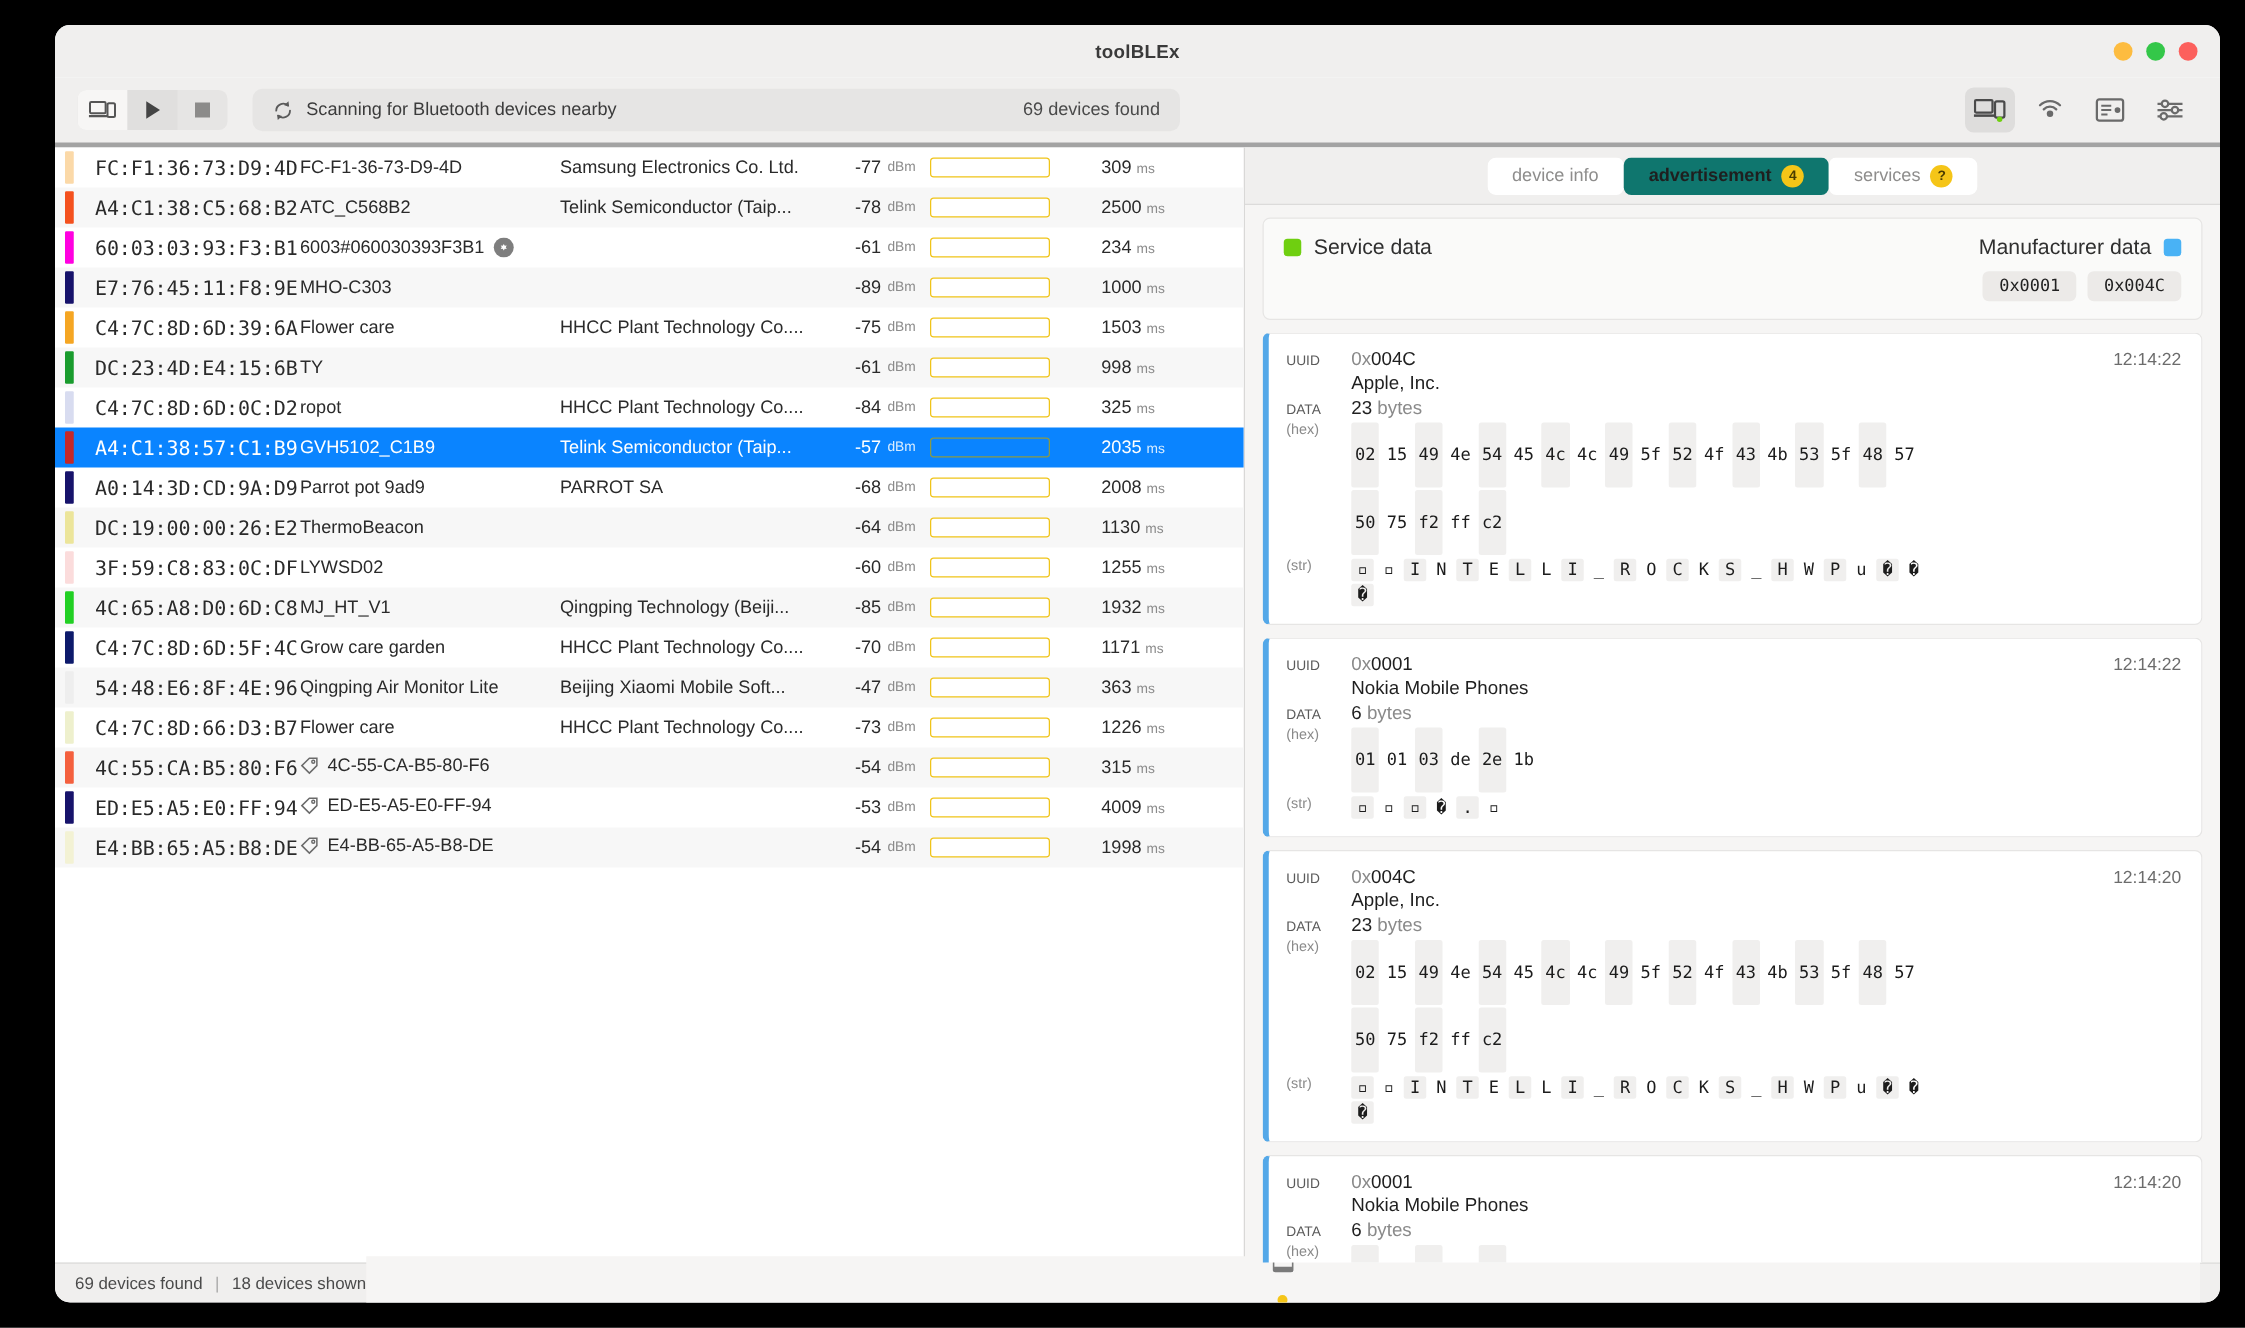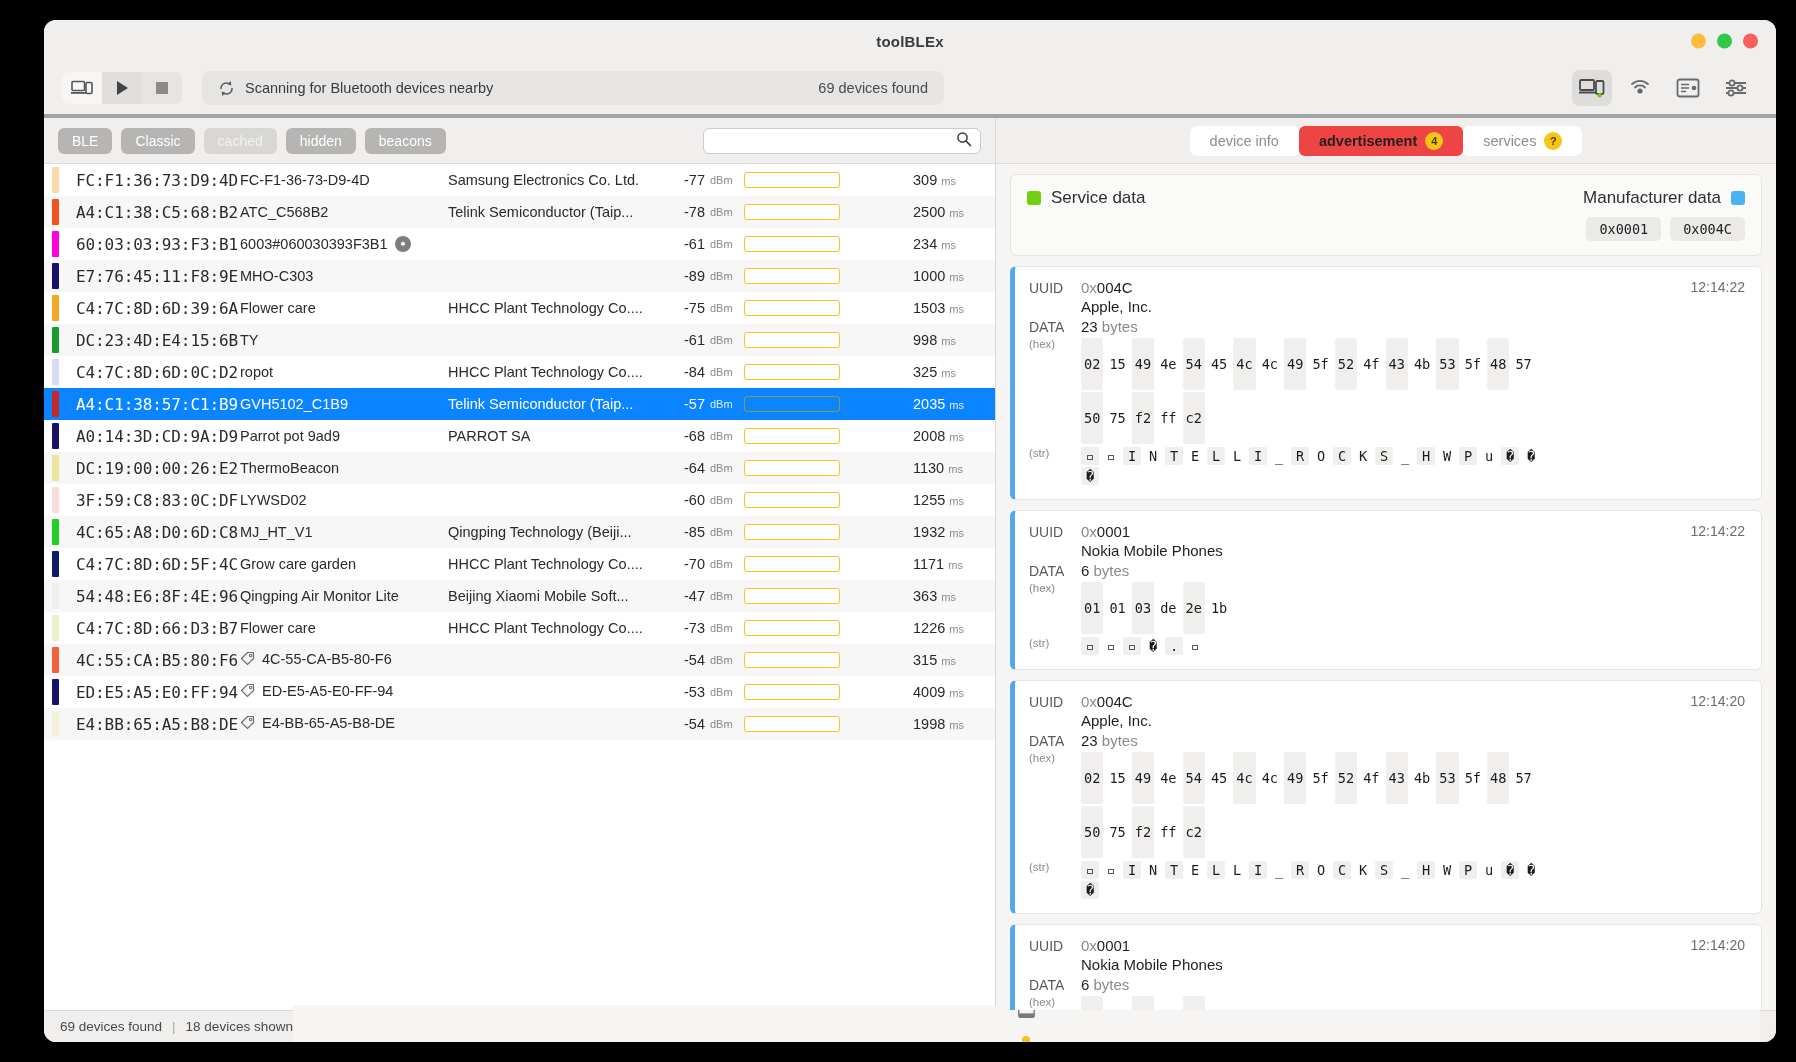--- a/index.html
+++ b/index.html
@@ -149,42 +149,42 @@
   .row.sel .rssi .unit { color: #dbeeff; }
   .meter {
     width: 96px; height: 16px; margin-left: 6px;
     border: 1px solid #f0c419; border-radius: 3px; background: #fff;
     overflow: hidden; position: relative;
   }
   .row.sel .meter { background: transparent; border-color: #8a9a46; }
   .meter .fill { height: 100%; background: #fbd34d; }
   .row.sel .meter .fill { background: #8a9a46; }
   .meter .fill.pale { background: #fbe79b; }
-  .row .intv { width: 130px; flex: 0 0 130px; padding-left: 8px; margin-left: 32px; }
+  .row .intv { width: 130px; flex: 0 0 130px; padding-left: 8px; }
   .intv .unit { font-size: 11px; color: #8a8a8a; }
   .row.sel .intv .unit { color: #dbeeff; }
   .badge-ic {
     width: 16px; height: 16px; border-radius: 50%;
     background: #7e7e7e; color: #fff; font-size: 10px;
     display: inline-flex; align-items: center; justify-content: center;
     flex: 0 0 16px;
   }
   
   .tabsbar {
     height: 46px; flex: 0 0 46px; background: #f0efee;
     display: flex; align-items: center; justify-content: center;
     border-bottom: 1px solid #dcdbda; gap: 0;
   }
   .tabs { display: flex; background: #f0efee; border-radius: 7px; overflow: hidden; }
   .tab {
     height: 30px; padding: 0 20px; display: flex; align-items: center; gap: 8px;
     font-size: 14.5px; color: #8e8d8c; background: #fff; cursor: pointer;
     border-radius: 6px;
   }
-  .tab.active { background: #ef4444; color: #1f1f1f; font-weight: bold; }
+  .tab.active { background: #0f766e; color: #1f1f1f; font-weight: bold; }
   .tab .badge {
     min-width: 18px; height: 18px; padding: 0 5px; border-radius: 9px;
     background: #f5c518; color: #4a3c00; font-size: 11px; font-weight: bold;
     display: inline-flex; align-items: center; justify-content: center;
   }
   .tab .badge.q { background: #f5c518; }
   .panel { flex: 1 1 auto; overflow: hidden; padding: 10px 14px 0 14px; min-height: 0; }
   .legendcard {
     background: #fafaf9; border: 1px solid #e6e5e4; border-radius: 6px;
     padding: 13px 16px 14px 16px; margin-bottom: 10px;
@@ -206,21 +206,21 @@
     border-left: 5px solid #54a8e8;
     padding: 12px 16px 14px 14px; margin-bottom: 10px;
     position: relative;
   }
   .advtime {
     position: absolute; right: 16px; top: 12px;
     font-size: 14px; color: #6c6c6c;
   }
   .kvline { display: flex; align-items: baseline; margin-bottom: 2px; }
   .klabel {
-    width: 52px; flex: 0 0 52px; font-size: 14px; color: #5a5a5a;
+    width: 52px; flex: 0 0 52px; font-size: 11px; color: #5a5a5a;
   }
   .klabel.small { font-size: 11.5px; color: #8a8a8a; }
   .kval { font-size: 15px; color: #1f1f1f; }
   .kval .dim { color: #8a8a8a; }
   .subval { margin-left: 52px; font-size: 15px; color: #1f1f1f; margin-bottom: 3px; }
   .bytesblock { display: flex; align-items: flex-start; margin-top: 3px; }
   .bytes { display: flex; flex-wrap: wrap; gap: 2px 3px; max-width: 470px; }
   .byte {
     font-family: "DejaVu Sans Mono", monospace; font-size: 13.6px; color: #1c1c1c;
     padding: 18px 3px; border-radius: 2px; min-width: 20px; text-align: center;
@@ -323,36 +323,20 @@
           <circle cx="7" cy="15" r="2.6" fill="#f0efee" stroke="#6a6a6a" stroke-width="1.8"></circle>
         </svg>
       </div>
     </div>
   </div>
 
   <div class="body">
 
     <div class="left">
 
-      <div class="filters">
-        <div class="chip">BLE</div>
-        <div class="chip">Classic</div>
-        <div class="chip off">cached</div>
-        <div class="chip">hidden</div>
-        <div class="chip">beacons</div>
-        <div class="searchbox">
-          <input type="text" placeholder="" style="">
-          <span>
-            <svg width="16" height="16" viewBox="0 0 16 16">
-              <circle cx="6.5" cy="6.5" r="4.6" fill="none" stroke="#3a3a3a" stroke-width="1.5"></circle>
-              <line x1="10" y1="10" x2="14.5" y2="14.5" stroke="#3a3a3a" stroke-width="1.7" stroke-linecap="round"></line>
-            </svg>
-          </span>
-        </div>
-      </div>
 
 
       <div class="tbody" id="tbody">
           <div class="row">
             <div class="swatch-wrap">
               <div class="swatch" style="background: rgb(251, 217, 168);"></div>
             </div>
             <div class="addr">FC:F1:36:73:D9:4D</div>
             <div class="name">
               <span>FC-F1-36-73-D9-4D</span>

